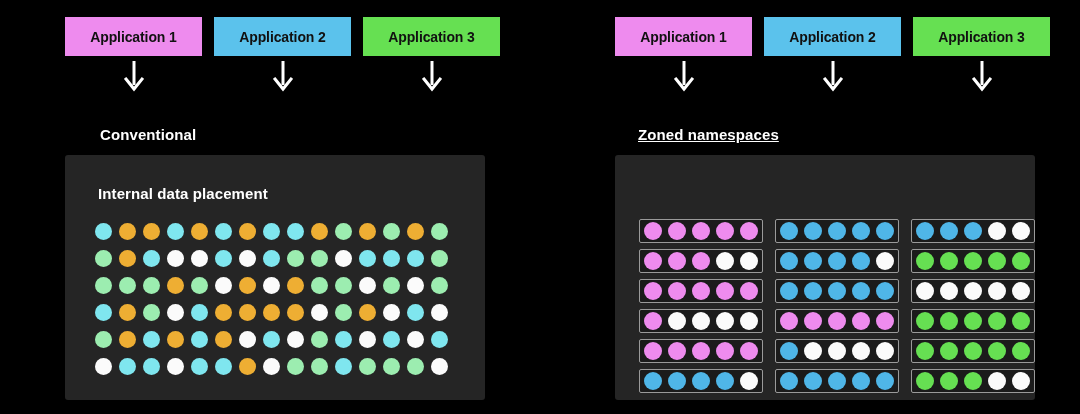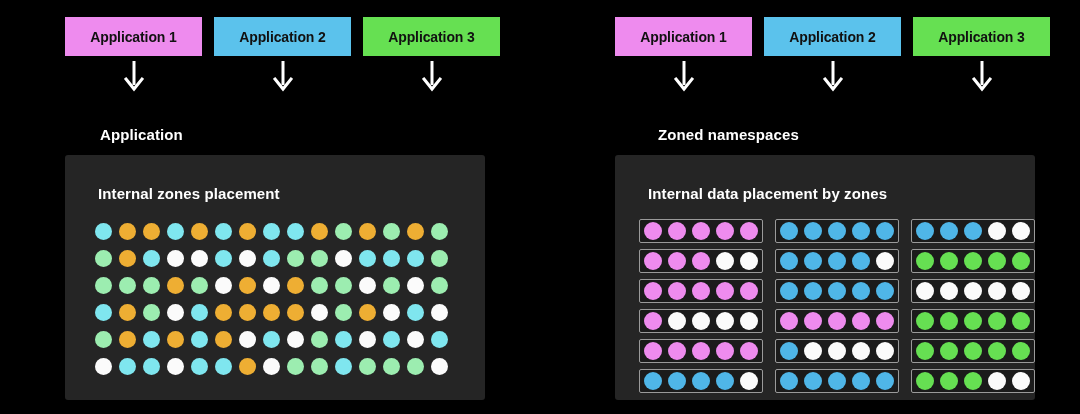--- a/index.html
+++ b/index.html
@@ -70,21 +70,21 @@
   .section-title {
     position: absolute;
     top: 126px;
     color: #ffffff;
     font-size: 15px;
     font-weight: bold;
     letter-spacing: 0.1px;
   }
   .panel-left  .section-title { left: 80px; }
   .panel-right .section-title { left: 635px; }
-  .panel-right .section-title { left: 108px; }
+  .panel-right .section-title { left: 88px; text-decoration: underline; }
 
   
   .card {
     position: absolute;
     top: 155px;
     background: #252525;
     border-radius: 3px;
   }
   .panel-left  .card { left: 45px; width: 420px; height: 245px; }
   .panel-right .card { left: 65px; width: 420px; height: 245px; }
@@ -178,24 +178,24 @@
         </svg>
       </div>
       <div class="arrow-cell">
         <svg class="arrow-svg" width="20" height="32" viewBox="0 0 20 32">
           <path d="M10 1 L10 25" stroke="#ffffff" stroke-width="3" fill="none"></path>
           <path d="M2 19 L10 29 L18 19" stroke="#ffffff" stroke-width="3" fill="none" stroke-linecap="square"></path>
         </svg>
       </div>
     </div>
 
-    <div class="section-title">Application</div>
+    <div class="section-title">Conventional</div>
 
     <div class="card">
-      <div class="card-title">Internal zones placement</div>
+      <div class="card-title">Internal data placement</div>
       <div class="dot-grid" id="conventional-grid">
           <div class="dot-row">
             <div class="dot" style="background: rgb(127, 230, 239);"></div>
             <div class="dot" style="background: rgb(238, 174, 51);"></div>
             <div class="dot" style="background: rgb(238, 174, 51);"></div>
             <div class="dot" style="background: rgb(127, 230, 239);"></div>
             <div class="dot" style="background: rgb(238, 174, 51);"></div>
             <div class="dot" style="background: rgb(127, 230, 239);"></div>
             <div class="dot" style="background: rgb(238, 174, 51);"></div>
             <div class="dot" style="background: rgb(127, 230, 239);"></div>
@@ -327,21 +327,20 @@
         <svg class="arrow-svg" width="20" height="32" viewBox="0 0 20 32">
           <path d="M10 1 L10 25" stroke="#ffffff" stroke-width="3" fill="none"></path>
           <path d="M2 19 L10 29 L18 19" stroke="#ffffff" stroke-width="3" fill="none" stroke-linecap="square"></path>
         </svg>
       </div>
     </div>
 
     <div class="section-title">Zoned namespaces</div>
 
     <div class="card">
-      <div class="card-title">Internal data placement by zones</div>
       <div class="zone-grid" id="zoned-grid">
           <div class="zone-row">
             <div class="zone-box" style="border-color: rgb(154, 154, 154);">
               <div class="dot" style="background: rgb(238, 139, 238);"></div>
               <div class="dot" style="background: rgb(238, 139, 238);"></div>
               <div class="dot" style="background: rgb(238, 139, 238);"></div>
               <div class="dot" style="background: rgb(238, 139, 238);"></div>
               <div class="dot" style="background: rgb(238, 139, 238);"></div>
             </div>
             <div class="zone-box" style="border-color: rgb(154, 154, 154);">

